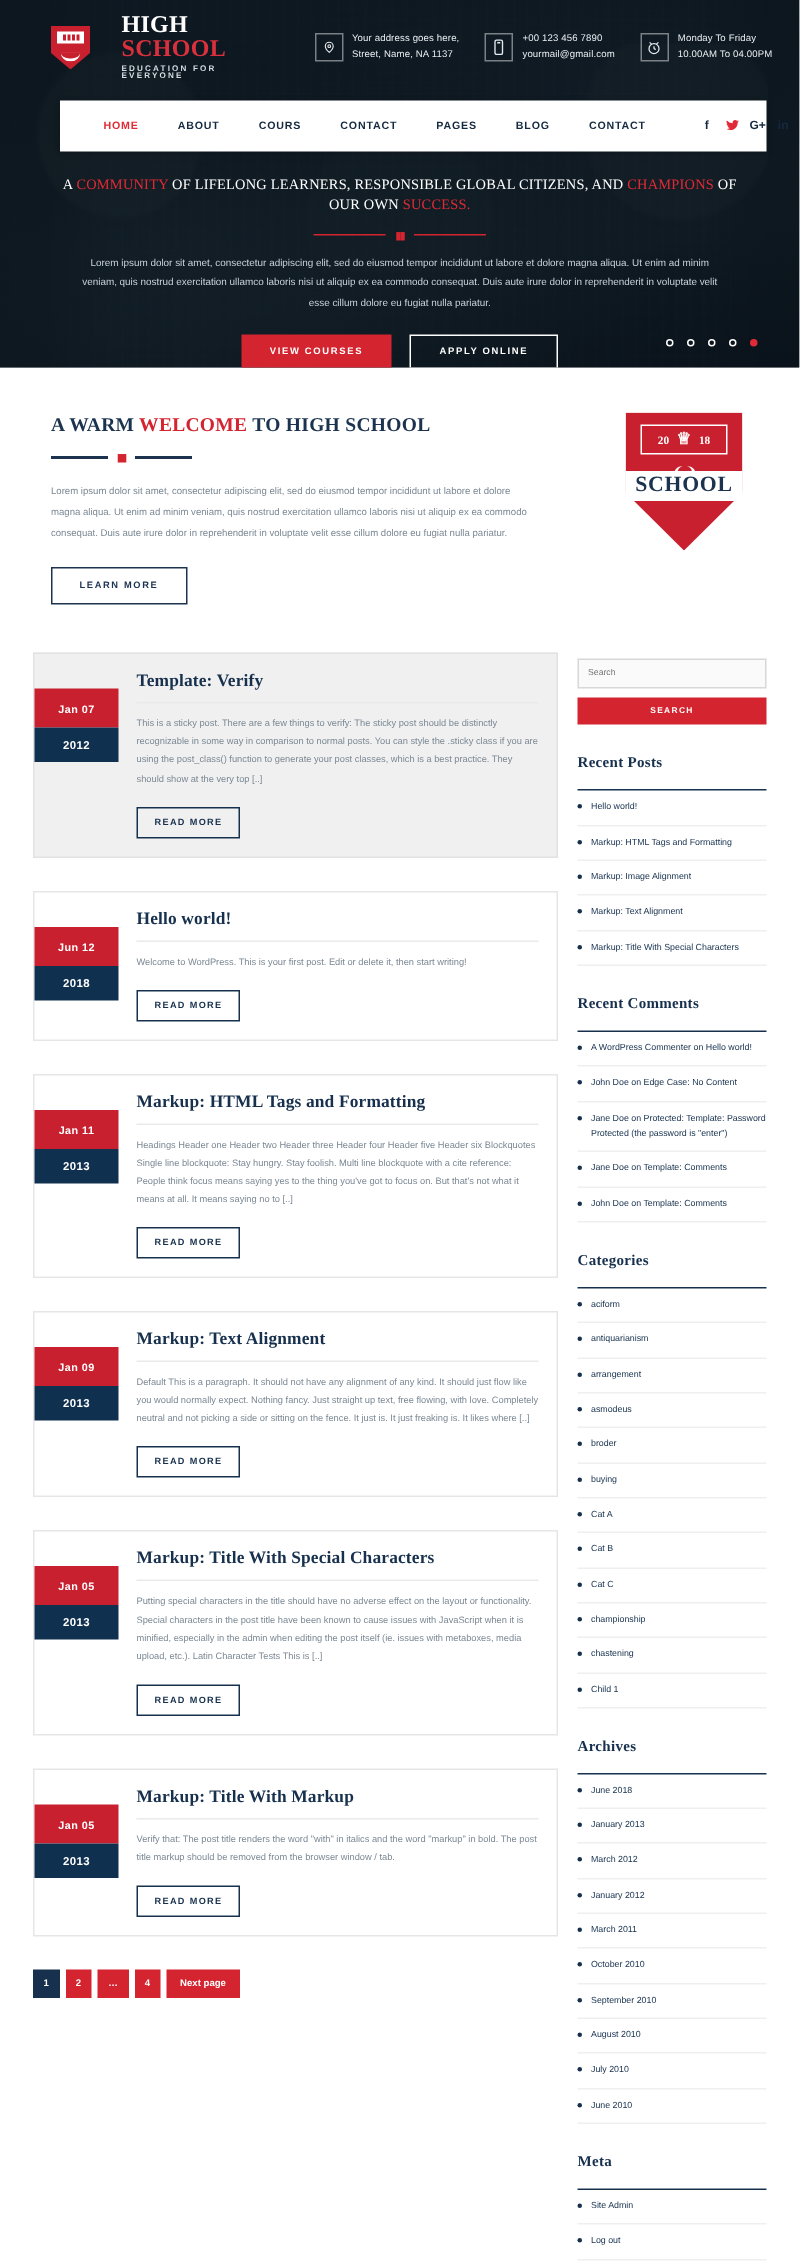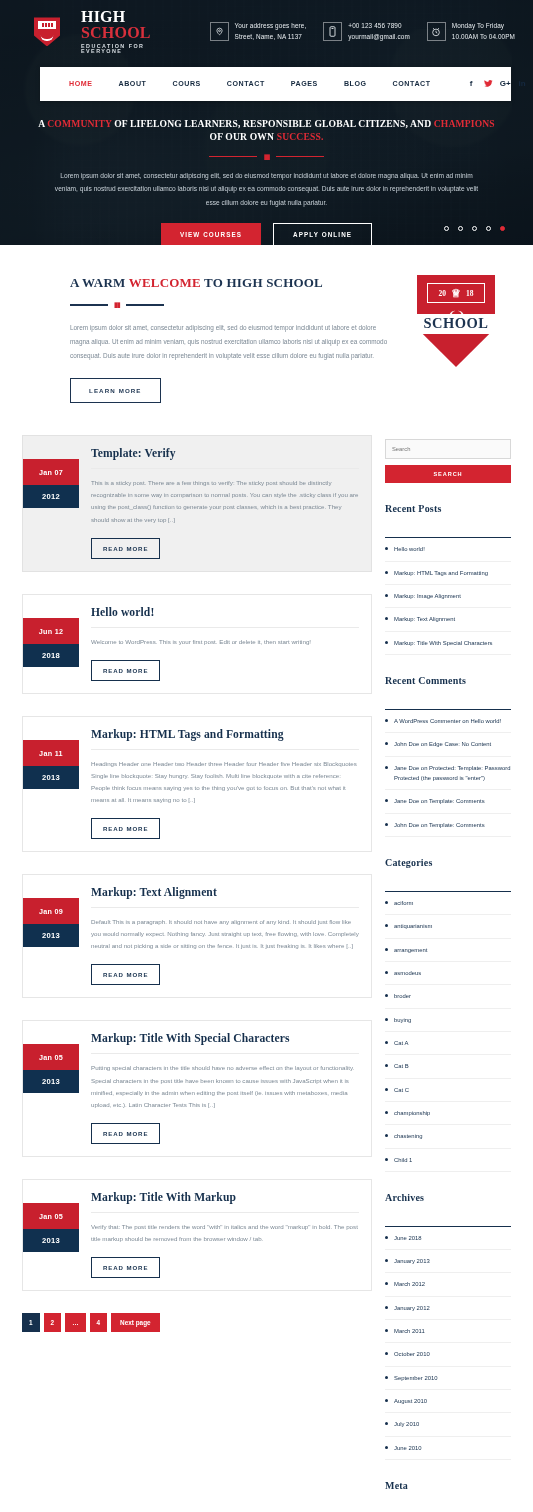--- a/index.html
+++ b/index.html
@@ -110,21 +110,21 @@
   }
   .nav-social span.tw { color: #e02b36; }
   .nav-search-btn {
     width: 34px; background:#d32430; display:flex; align-items:center; justify-content:center;
     color:#fff; border:none; cursor:pointer;
   }
 
   
   .hero-content { position: relative; z-index: 4; text-align:center; padding: 16px 36px 0; }
   .hero-title {
-    font-family: "Liberation Serif", serif; font-weight: bold;
+    font-family: "Liberation Serif", serif; font-weight: normal;
     font-size: 9.6px; color:#fff; letter-spacing: .15px; line-height: 1.4;
   }
   .hero-title .red { color:#e02b36; }
   .hero-div { display:flex; align-items:center; justify-content:center; margin: 9px 0 8px; }
   .hero-div .ln { width: 48px; height: 1px; background:#d32430; }
   .hero-div .mid { margin: 0 7px; color:#d32430; font-size:7px; font-weight:bold; letter-spacing:-1px; }
   .hero-p {
     color:#c9d2d9; font-size:6.6px; line-height: 2.05; max-width: 430px; margin: 0 auto;
   }
   .hero-btns { display:flex; justify-content:center; gap: 12px; margin-top: 14px; }
@@ -138,21 +138,21 @@
     font-size:6.3px; font-weight:bold; letter-spacing:1.1px;
     padding: 7px 19px; cursor:pointer;
   }
   .hero-dots { position:absolute; right: 28px; bottom: 14px; display:flex; gap: 9px; z-index:6; }
   .hero-dots i {
     width:5px; height:5px; border-radius:50%; border:1px solid #fff; display:block;
   }
   .hero-dots i.on { background:#e02b36; border-color:#e02b36; }
 
   
-  .welcome { padding: 28px 34px 32px; display:flex; gap: 14px; align-items:flex-start;margin-left:36px; }
+  .welcome { padding: 28px 34px 32px; display:flex; gap: 14px; align-items:flex-start; }
   .welcome-left { flex: 1; padding-top: 2px; }
   .wel-title {
     font-family:"Liberation Serif", serif; font-weight:bold;
     font-size: 13px; color:#1c3350; letter-spacing:.2px;
   }
   .wel-title .red { color:#d32430; }
   .wel-div { display:flex; align-items:center; margin: 10px 0 12px; }
   .wel-div .ln { width: 38px; height: 1.5px; background:#1c3350; }
   .wel-div .mid { margin: 0 6px; color:#d32430; font-size:7px; font-weight:bold; letter-spacing:-1px; }
   .wel-p { color:#7b8894; font-size:6.4px; line-height: 2.2; max-width: 320px; }
@@ -223,21 +223,21 @@
     width: 100%; border:1px solid #d8d8d8; background:#fafafa;
     font-size: 5.8px; color:#9aa3ab; padding: 6px 6px; font-family:"Liberation Sans", sans-serif;
   }
   .search-submit {
     width: 100%; margin-top: 6px; background:#d32430; color:#fff; border:none;
     font-size:5.6px; font-weight:bold; letter-spacing: .9px; padding: 6px 0; cursor:pointer;
   }
   .wid { margin-top: 20px; }
   .wid-h {
     font-family:"Liberation Serif", serif; font-weight:bold; font-size: 10px;
-    color:#16304d; padding-bottom: 23px; border-bottom: 1.5px solid #16304d; letter-spacing:.2px;
+    color:#16304d; padding-bottom: 12px; border-bottom: 1.5px solid #16304d; letter-spacing:.2px;
   }
   .wid ul { list-style:none; }
   .wid li {
     position: relative; padding: 6px 0 6px 9px;
     border-bottom: 1px solid #efefef; font-size: 5.9px; line-height: 1.75; color:#16304d;
   }
   .wid li::before {
     content:""; position:absolute; left:0; top:9px;
     width:3px; height:3px; background:#16304d; border-radius:50%;
   }

